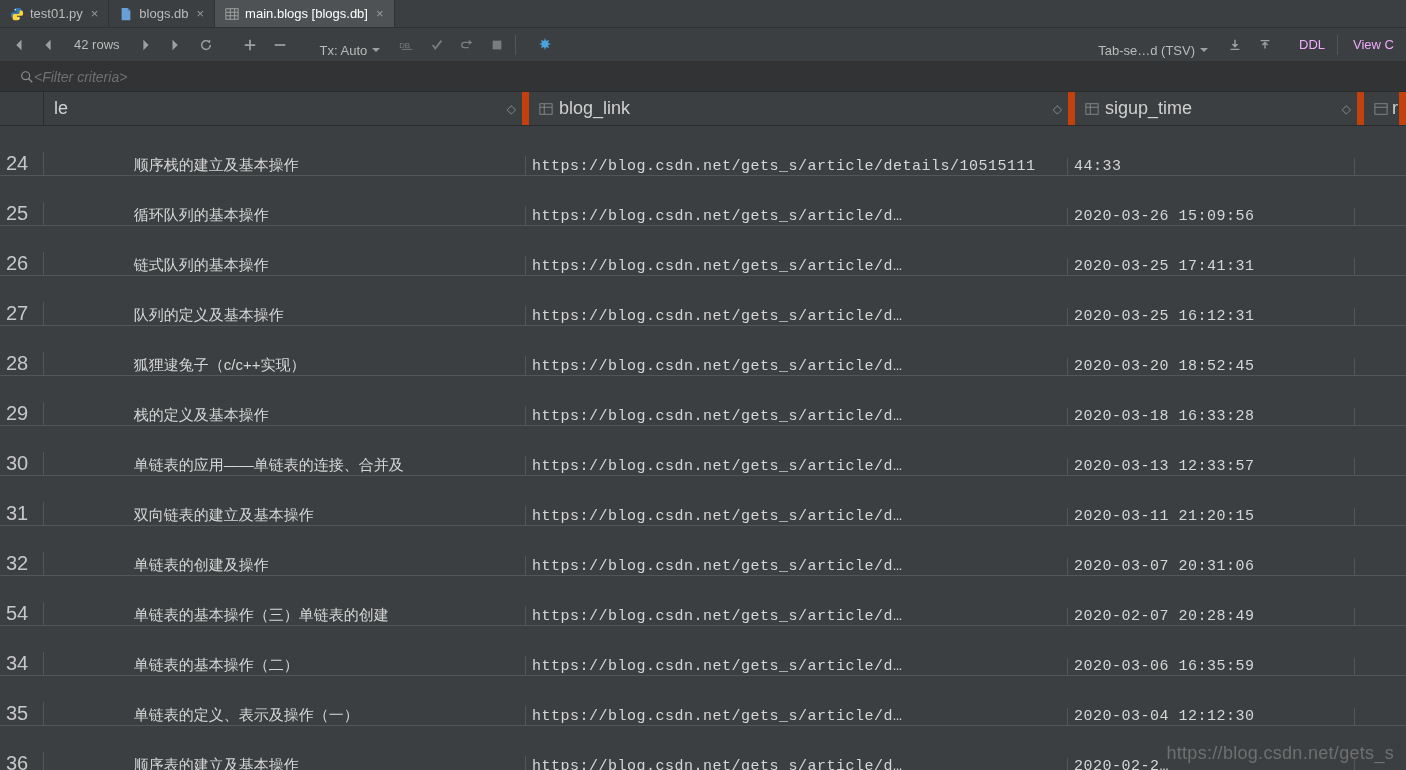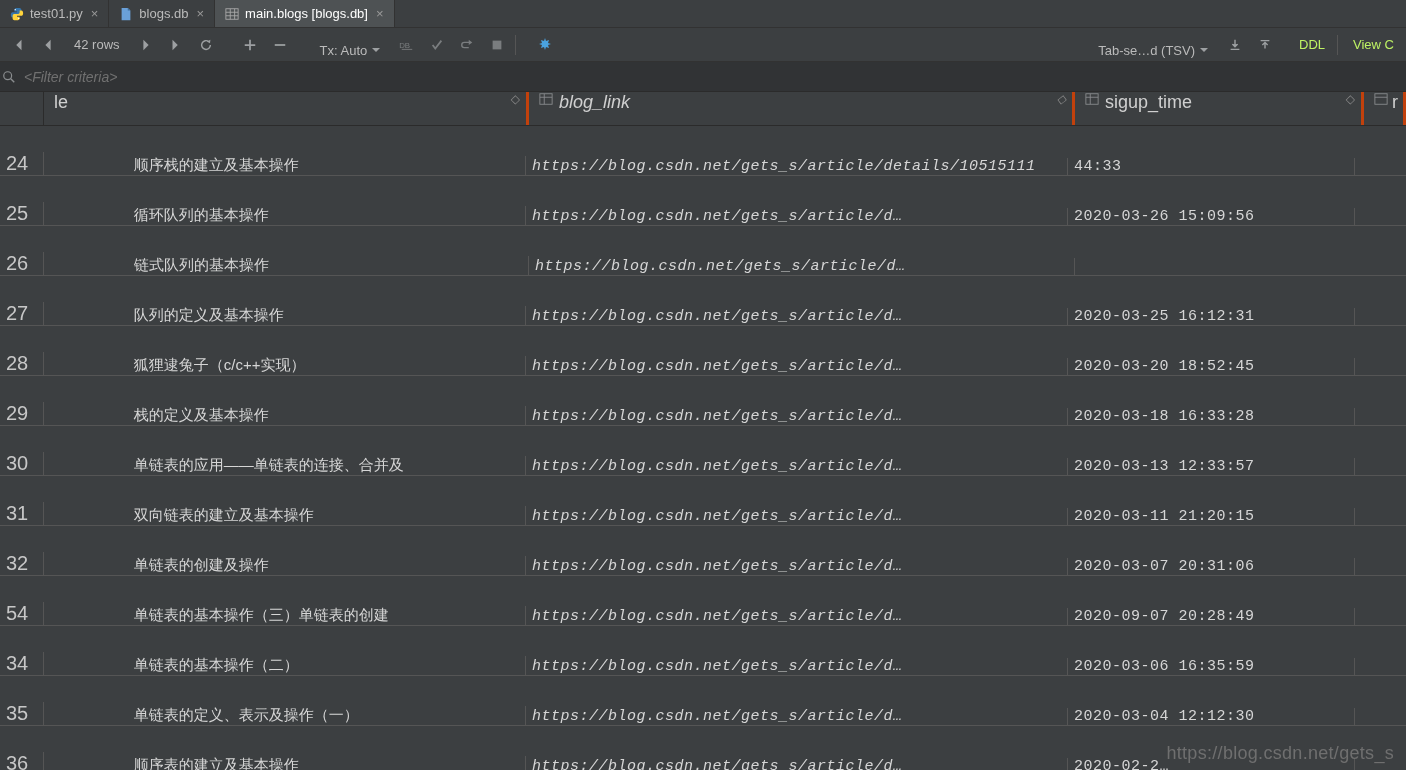--- a/index.html
+++ b/index.html
@@ -19,36 +19,36 @@
   .tab.active { background: #4e5254; color: #fff; }
   .tab-icon { width: 14px; height: 14px; display: inline-flex; align-items: center; justify-content: center; }
   .tab-close { color: #999; font-size: 13px; line-height: 1; padding: 0 2px; }
 
   
   .toolbar { display: flex; align-items: center; height: 34px; background: #3c3f41; border-bottom: 1px solid #323232; padding: 0 6px; gap: 6px; }
   .tool-btn { width: 24px; height: 24px; display: inline-flex; align-items: center; justify-content: center; color: #9da0a2; border-radius: 3px; cursor: pointer; }
   .rowcount { color: #bbbbbb; font-size: 13px; padding: 0 8px; }
   .tx-sel { display: flex; align-items: center; gap: 4px; color: #bbbbbb; font-size: 13px; padding: 0 8px; cursor: pointer; margin-top: 11px; }
   .toolbar-spacer { flex: 1; }
-  .ddltext { color: #bef264; font-size: 13px; padding: 0 6px; cursor: pointer; }
-
-  
-  .filter-row { display: flex; align-items: center; height: 30px; background: #313335; border-bottom: 1px solid #2b2b2b; padding: 0 2px; gap: 8px; }
+  .ddltext { color: #f0abfc; font-size: 13px; padding: 0 6px; cursor: pointer; }
+
+  
+  .filter-row { display: flex; align-items: center; height: 30px; background: #313335; border-bottom: 1px solid #2b2b2b; padding: 0 20px; }
   .filter-input { flex: 1; background: transparent; border: none; outline: none; color: #bbb; font-size: 14px; font-style: italic; }
   .filter-input::placeholder { color: #707070; }
 
   
   .col-header { display: flex; height: 34px; background: #3c3f41; border-bottom: 1px solid #2b2b2b; }
   .rownum-head { width: 44px; border-right: 1px solid #2b2b2b; }
-  .col-cell { position: relative; display: flex; padding: 0 10px; border-right: 3px solid #c2410c; color: #d0d0d0; font-size: 18px; overflow: hidden; white-space: nowrap; }
+  .col-cell { position: relative; display: flex; align-items: center; padding: 0 10px; border-right: 7px solid #c2410c; color: #d0d0d0; font-size: 18px; overflow: hidden; white-space: nowrap; }
   .col-cell .sort { position: absolute; right: 6px; color: #888; font-size: 12px; }
 
   
   .c-title { width: 485px; }
-  .c-link  { width: 546px; font-style: italic; }
+  .c-link  { width: 546px; }
   .c-time  { width: 289px; }
   .c-rest  { width: 42px; }
 
   
   .grid-body { height: calc(770px - 28px - 34px - 30px - 34px); overflow: hidden; }
   .row { display: flex; height: 50px; border-bottom: 1px solid #555; align-items: flex-end; }
   .row:nth-child(even) { background: #3c3f41; }
   .row:nth-child(odd)  { background: #3c3f41; }
   .rownum { width: 44px; display: flex; align-items: center; justify-content: flex-start; padding-left: 6px; background: #3c3f41; border-right: 1px solid #555; color: #c7c7c7; font-size: 20px; }
   .cell { display: flex; align-items: center; padding: 0 20px 0 30px; border-right: 1px solid #555; color: #d6d6d6; font-size: 15px; overflow: hidden; white-space: nowrap; }
@@ -257,20 +257,21 @@
       <div class="rownum">25</div>
       <div class="cell c-title">循环队列的基本操作</div>
       <div class="cell c-link mono link">https://blog.csdn.net/gets_s/article/d…</div>
       <div class="cell c-time mono">2020-03-26 15:09:56</div>
       <div class="cell c-rest"></div>
     </div>
     <div class="row">
       <div class="rownum">26</div>
       <div class="cell c-title">链式队列的基本操作</div>
       <div class="cell c-link mono link">https://blog.csdn.net/gets_s/article/d…</div>
+      <div class="cell c-time mono">2020-03-25 17:41:31</div>
       <div class="cell c-rest"></div>
     </div>
     <div class="row">
       <div class="rownum">27</div>
       <div class="cell c-title">队列的定义及基本操作</div>
       <div class="cell c-link mono link">https://blog.csdn.net/gets_s/article/d…</div>
       <div class="cell c-time mono">2020-03-25 16:12:31</div>
       <div class="cell c-rest"></div>
     </div>
     <div class="row">
@@ -305,21 +306,21 @@
       <div class="rownum">32</div>
       <div class="cell c-title">单链表的创建及操作</div>
       <div class="cell c-link mono link">https://blog.csdn.net/gets_s/article/d…</div>
       <div class="cell c-time mono">2020-03-07 20:31:06</div>
       <div class="cell c-rest"></div>
     </div>
     <div class="row">
       <div class="rownum">54</div>
       <div class="cell c-title">单链表的基本操作（三）单链表的创建</div>
       <div class="cell c-link mono link">https://blog.csdn.net/gets_s/article/d…</div>
-      <div class="cell c-time mono">2020-09-07 20:28:49</div>
+      <div class="cell c-time mono">2020-02-07 20:28:49</div>
       <div class="cell c-rest"></div>
     </div>
     <div class="row">
       <div class="rownum">34</div>
       <div class="cell c-title">单链表的基本操作（二）</div>
       <div class="cell c-link mono link">https://blog.csdn.net/gets_s/article/d…</div>
       <div class="cell c-time mono">2020-03-06 16:35:59</div>
       <div class="cell c-rest"></div>
     </div>
     <div class="row">

